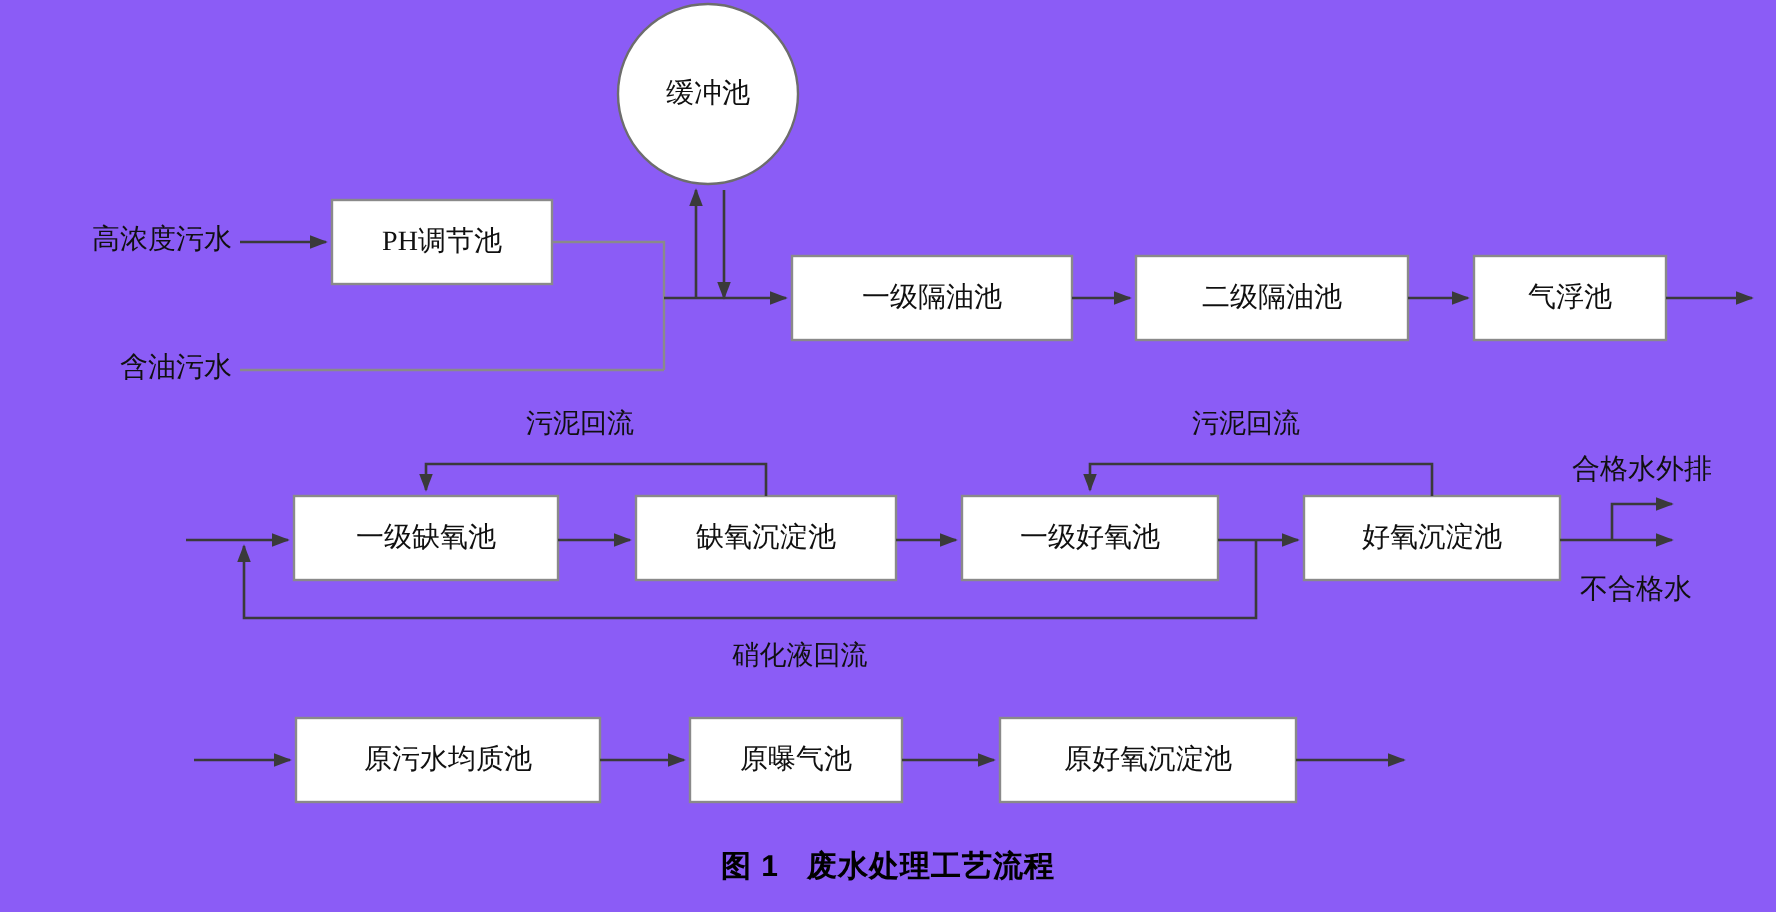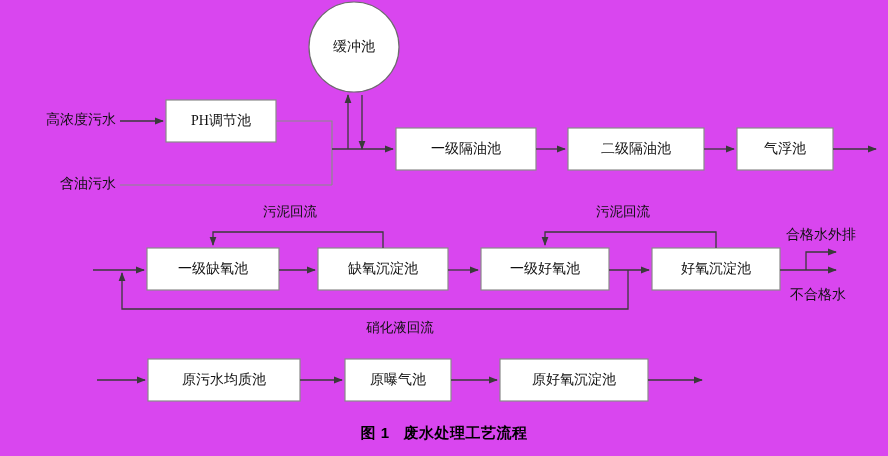--- a/index.html
+++ b/index.html
@@ -10,21 +10,21 @@
   body {
     width: 888px;
     height: 456px;
     font-family: "Liberation Serif", "DejaVu Serif", serif;
     overflow: hidden;
   }
   #diagram-root {
     position: relative;
     width: 888px;
     height: 456px;
-    background: #d946ef;
+    background: #8b5cf6;
     text-decoration: underline;
   }
   svg.flow {
     position: absolute;
     left: 0;
     top: 0;
     width: 888px;
     height: 456px;
   }
   .node-box {

